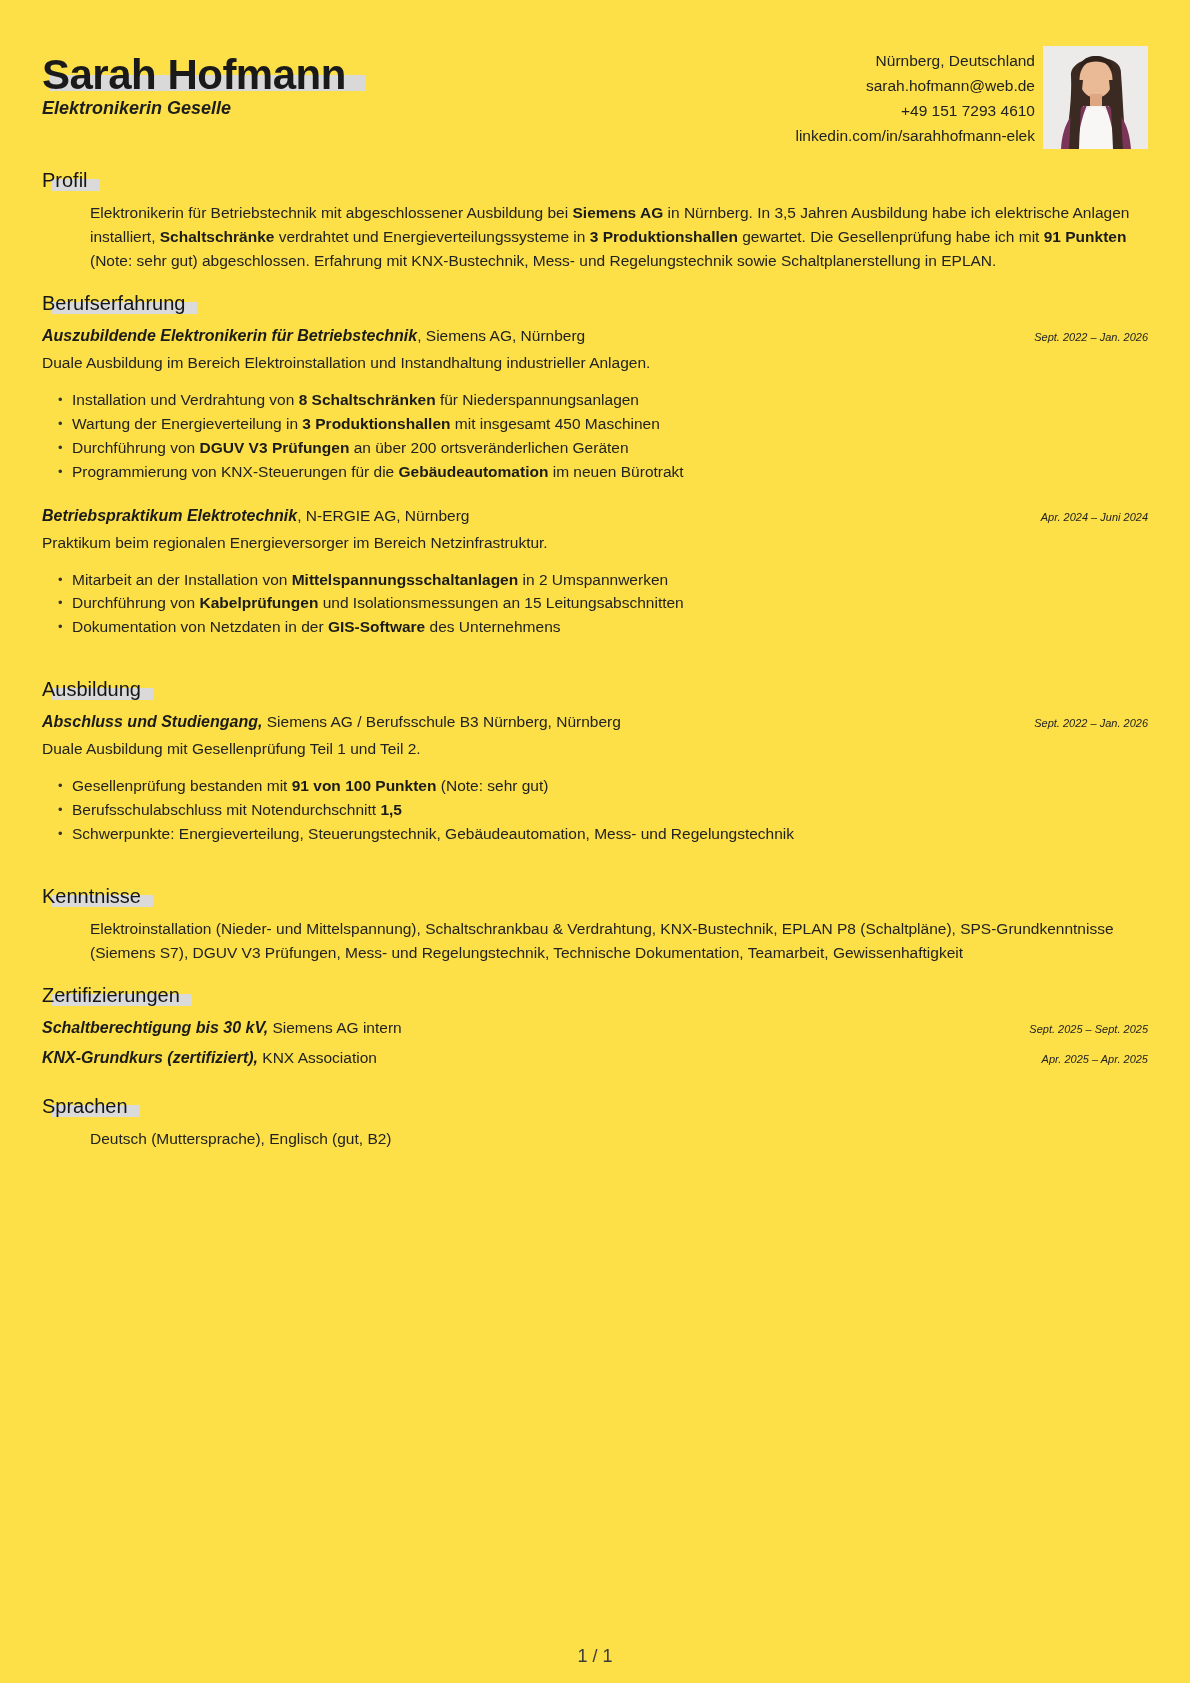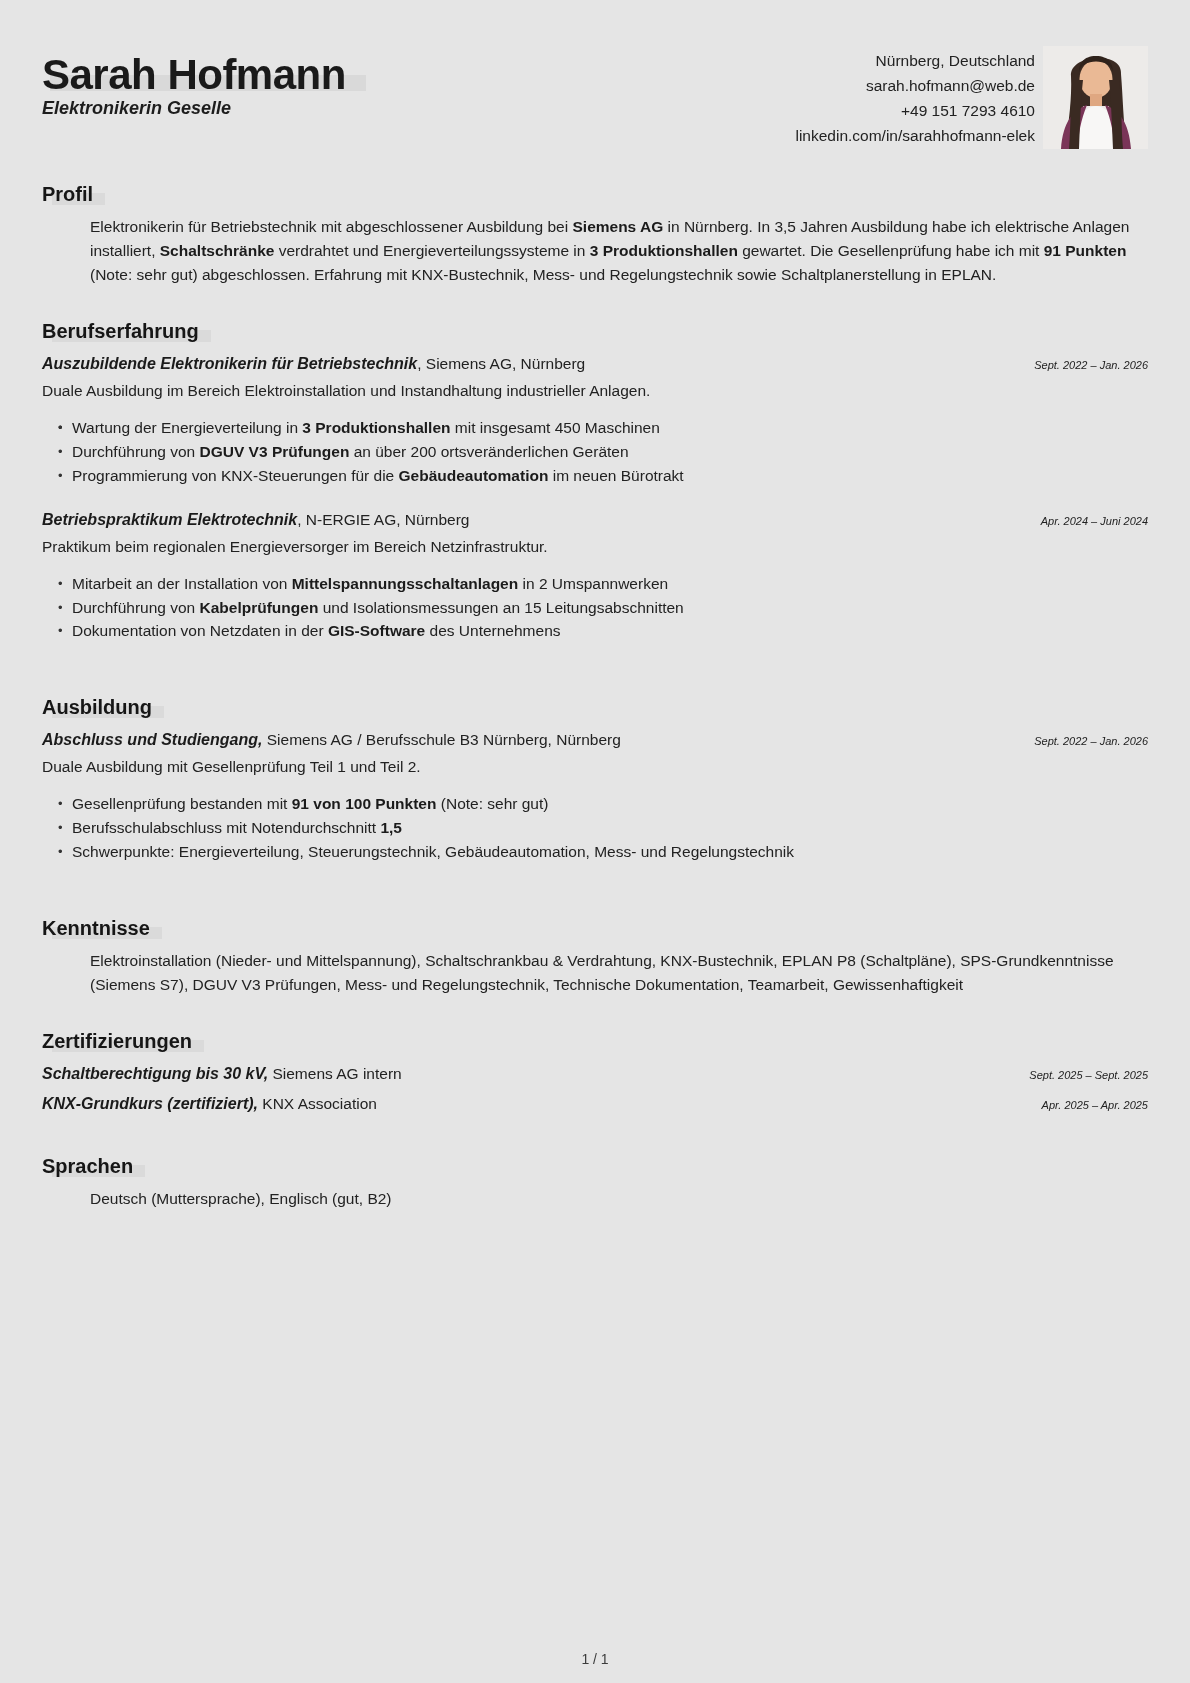--- a/index.html
+++ b/index.html
@@ -7,21 +7,21 @@
   html,body { background:#ffffff; }
   body {
     font-family:"Liberation Sans","DejaVu Sans",sans-serif;
     color:#222222;
     -webkit-font-smoothing:antialiased;
   }
   .page {
     position:relative;
     width:1190px; height:1683px;
     margin:0 auto;
-    background:#e5e5e5;
+    background:#fde047;
     padding:46px 42px 0 42px;
     overflow:hidden;
   }
   
   .header { display:flex; justify-content:space-between; align-items:flex-start; min-height:104px; }
   .id-block { padding-top:6px; }
   .name {
     position:relative; display:inline-block;
     font-size:42px; font-weight:700; color:#1a1a1a;
     letter-spacing:-0.5px; line-height:1.1; z-index:0;
@@ -31,22 +31,22 @@
     background:#d9d9d9; z-index:-1;
   }
   .name .txt { position:relative; z-index:1; }
   .job-title { font-size:18px; font-style:italic; font-weight:600; color:#1d1d1d; }
   .header-right { display:flex; align-items:flex-start; gap:8px; }
   .contact { text-align:right; font-size:15.5px; line-height:1.62; color:#222; padding-top:2px; }
   .photo { width:105px; height:103px; flex:0 0 auto; display:block; }
   
   .section-heading {
     position:relative; display:inline-block;
-    font-size:20px; font-weight:700; color:#161616;
-    margin:32px 0 9px 0; line-height:1.2; z-index:0;
+    font-size:20px; font-weight:400; color:#161616;
+    margin:18px 0 9px 0; line-height:1.2; z-index:0;
   }
   .section-heading .hl-bar {
     position:absolute; left:10px; right:-12px; bottom:1px; height:12px;
     background:#dadada; z-index:-1;
   }
   .section-heading .txt { position:relative; z-index:1; }
   .body-text { font-size:15.5px; line-height:1.55; color:#222;margin-left:48px; }
   .body-text b, li b { font-weight:700; color:#1b1b1b; }
   
   .entry { margin-bottom:14px; }
@@ -56,21 +56,21 @@
   .entry-date { font-size:11px; font-style:italic; color:#222; white-space:nowrap; padding-left:20px; }
   .entry-summary { margin-top:3px; font-size:15.5px; line-height:1.55; color:#222; }
   ul.bullets { list-style:none; margin:13px 0 20px 0; padding-left:16px; }
   ul.bullets li { position:relative; font-size:15.5px; line-height:1.54; padding-left:14px; color:#222; }
   ul.bullets li .marker { position:absolute; left:0; top:0; font-size:13px; line-height:1.85; color:#333; }
   .cert-entry { margin-bottom:6px; }
   .cert-entry .entry-head { font-size:16px; }
   
   .footer {
     position:absolute; left:0; right:0; bottom:16px;
-    text-align:center; font-size:14px; color:#3c3c3c;
+    text-align:center; font-size:18px; color:#3c3c3c;
   }
 </style>
 </head>
 <body>
 
 <div class="page">
 
   <div class="header">
     <div class="id-block">
       <div class="name">
@@ -117,21 +117,21 @@
 
     <div class="entry">
       <div class="entry-head">
         <div>
           <span class="entry-title">Auszubildende Elektronikerin für Betriebstechnik</span><span class="entry-org">, Siemens AG, Nürnberg</span>
         </div>
         <span class="entry-date">Sept. 2022 – Jan. 2026</span>
       </div>
       <div class="entry-summary">Duale Ausbildung im Bereich Elektroinstallation und Instandhaltung industrieller Anlagen.</div>
       <ul class="bullets">
-        <li><span class="marker">•</span></li>
+        <li><span class="marker">•</span><span><span>Installation und Verdrahtung von </span><b>8 Schaltschränken</b><span> für Niederspannungsanlagen</span></span></li>
         <li><span class="marker">•</span><span><span>Wartung der Energieverteilung in </span><b>3 Produktionshallen</b><span> mit insgesamt 450 Maschinen</span></span></li>
         <li><span class="marker">•</span><span><span>Durchführung von </span><b>DGUV V3 Prüfungen</b><span> an über 200 ortsveränderlichen Geräten</span></span></li>
         <li><span class="marker">•</span><span><span>Programmierung von KNX-Steuerungen für die </span><b>Gebäudeautomation</b><span> im neuen Bürotrakt</span></span></li>
       </ul>
     </div>
 
     <div class="entry">
       <div class="entry-head">
         <div>
           <span class="entry-title">Betriebspraktikum Elektrotechnik</span><span class="entry-org">, N-ERGIE AG, Nürnberg</span>

